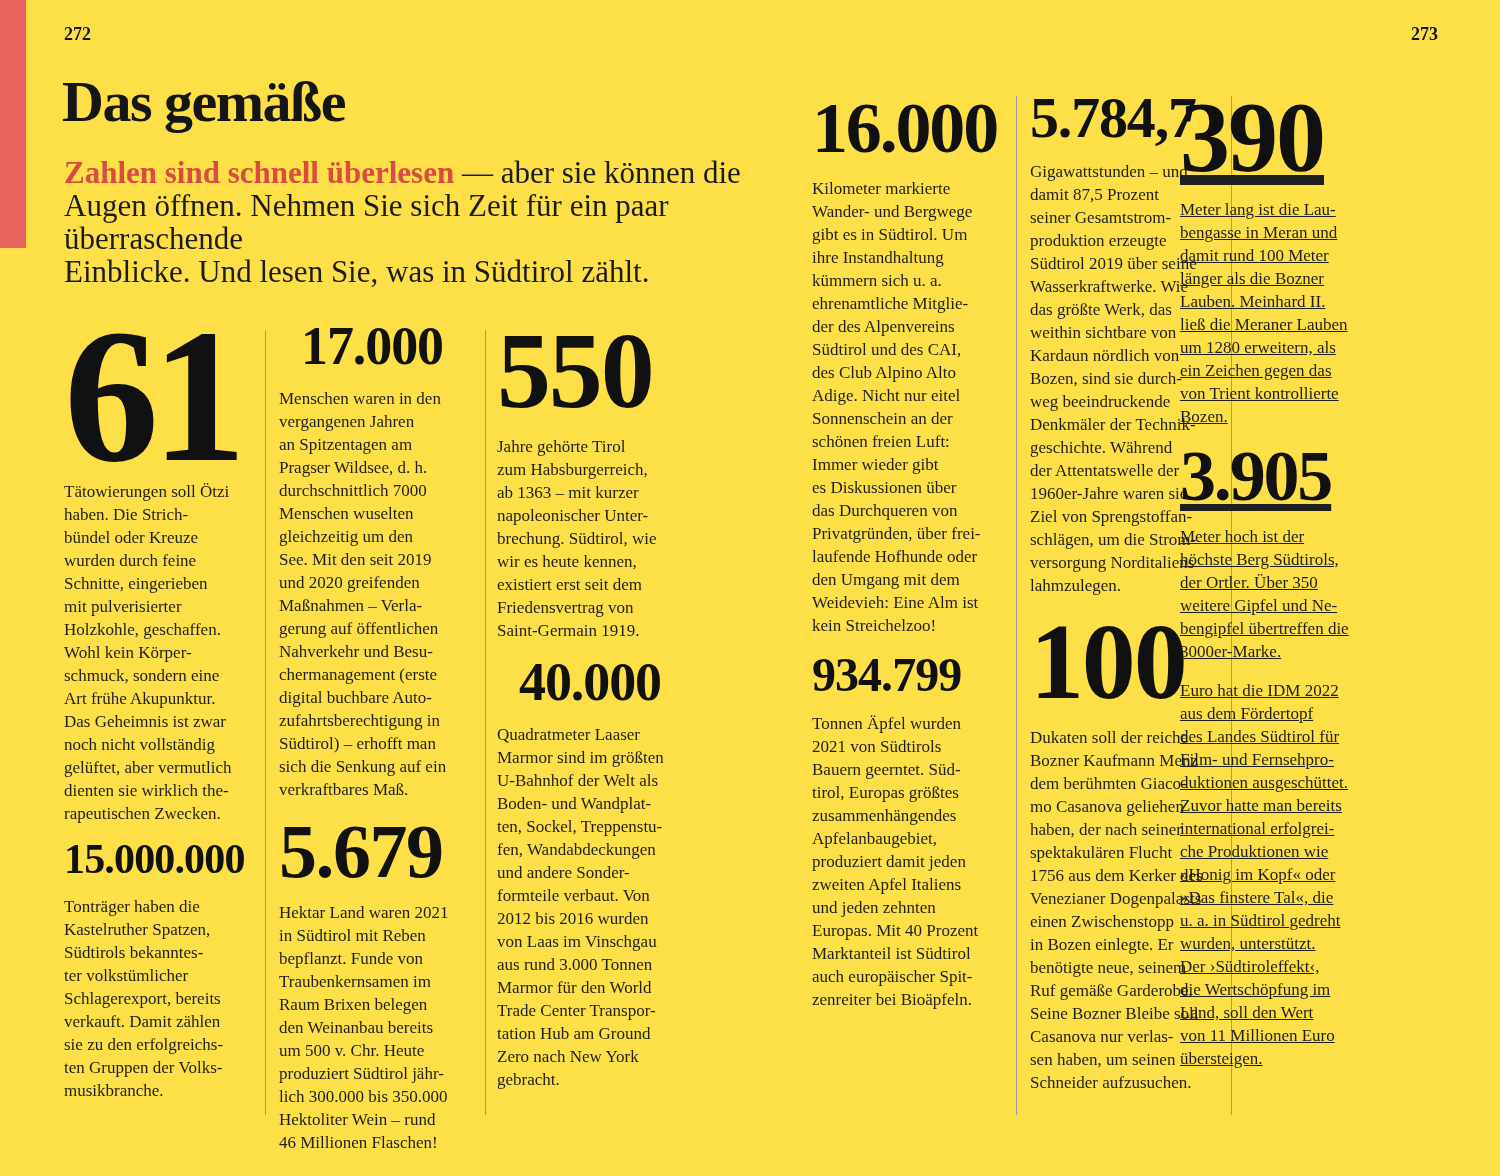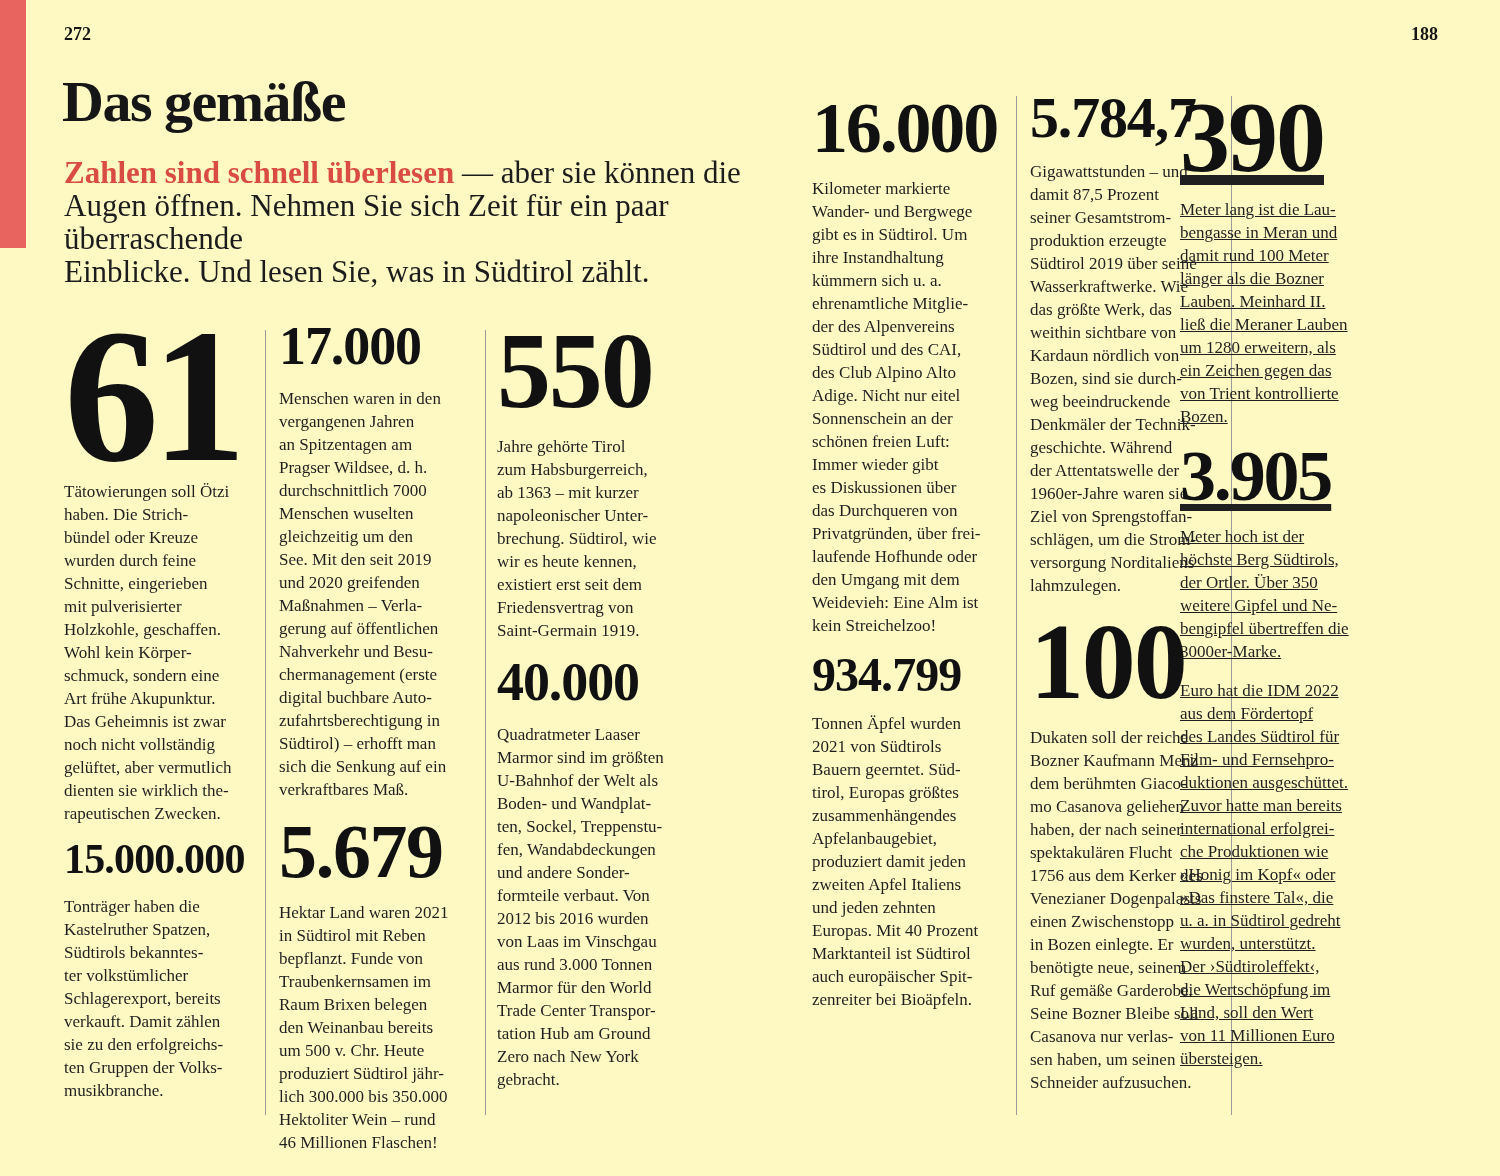--- a/index.html
+++ b/index.html
@@ -1,17 +1,17 @@
 <!DOCTYPE html>
 <html lang="de"><head>
 <meta charset="utf-8">
 <style>
   html,body{margin:0;padding:0;background:#ffffff;}
   #spread{
-    position:relative;width:1500px;height:1176px;background:#fef9c3;
+    position:relative;width:1500px;height:1176px;background:#fde047;
     font-family:"Liberation Serif", serif;color:#1f1f1f;overflow:hidden;
   }
   .accent-bar{position:absolute;left:0;top:0;width:26px;height:248px;background:#e8655f;}
   .pagenum{position:absolute;top:24px;font-size:18px;font-weight:bold;color:#161616;}
   #pn-left{left:64px;}
   #pn-right{right:62px;}
   h1.title{
     position:absolute;left:62px;top:68px;margin:0;
     font-size:58px;font-weight:bold;letter-spacing:-1.5px;color:#161616;
   }
@@ -30,40 +30,40 @@
   section+section{margin-top:16px;}
   .num{
     margin:0 0 16px 0;font-weight:bold;line-height:0.9;
     letter-spacing:-0.02em;color:#111111;white-space:nowrap;
   }
   .sz-a{font-size:190px;line-height:0.78;margin-bottom:10px;letter-spacing:-0.04em;}
   .sz-b{font-size:108px;}
   .sz-c{font-size:100px;}
   .sz-d{font-size:76px;}
   .sz-e{font-size:72px;letter-spacing:-0.03em;}
-  .sz-f{font-size:54px;}
+  .sz-f{font-size:54px;margin-left:22px;}
   .sz-g{font-size:48px;}
   .sz-h{font-size:58px;}
   .sz-i{font-size:42px;}
   .txt{margin:0;font-size:17px;line-height:23px;white-space:pre-line;color:#1f1f1f;}
   .vrule{position:absolute;width:1px;background:#9a9a9a;}
   #d1{left:265px;top:330px;height:785px;}
   #d2{left:485px;top:330px;height:785px;}
   #d3{left:1016px;top:96px;height:1019px;}
   #d4{left:1231px;top:96px;height:1019px;}
 </style>
 </head>
 <body>
 
 <div id="spread">
 
   <div class="accent-bar" style="background: rgb(232, 101, 95);"></div>
 
   <div class="pagenum" id="pn-left">272</div>
-  <div class="pagenum" id="pn-right">188</div>
+  <div class="pagenum" id="pn-right">273</div>
 
   <h1 class="title">Das gemäße</h1>
 
   <p class="intro"><span class="lead" style="color: rgb(217, 75, 67);">Zahlen sind schnell überlesen</span><span> — aber sie können die
 Augen öffnen. Nehmen Sie sich Zeit für ein paar überraschende
 Einblicke. Und lesen Sie, was in Südtirol zählt.</span></p>
 
   <div class="vrule" id="d1"></div>
   <div class="vrule" id="d2"></div>
   <div class="vrule" id="d3"></div>

